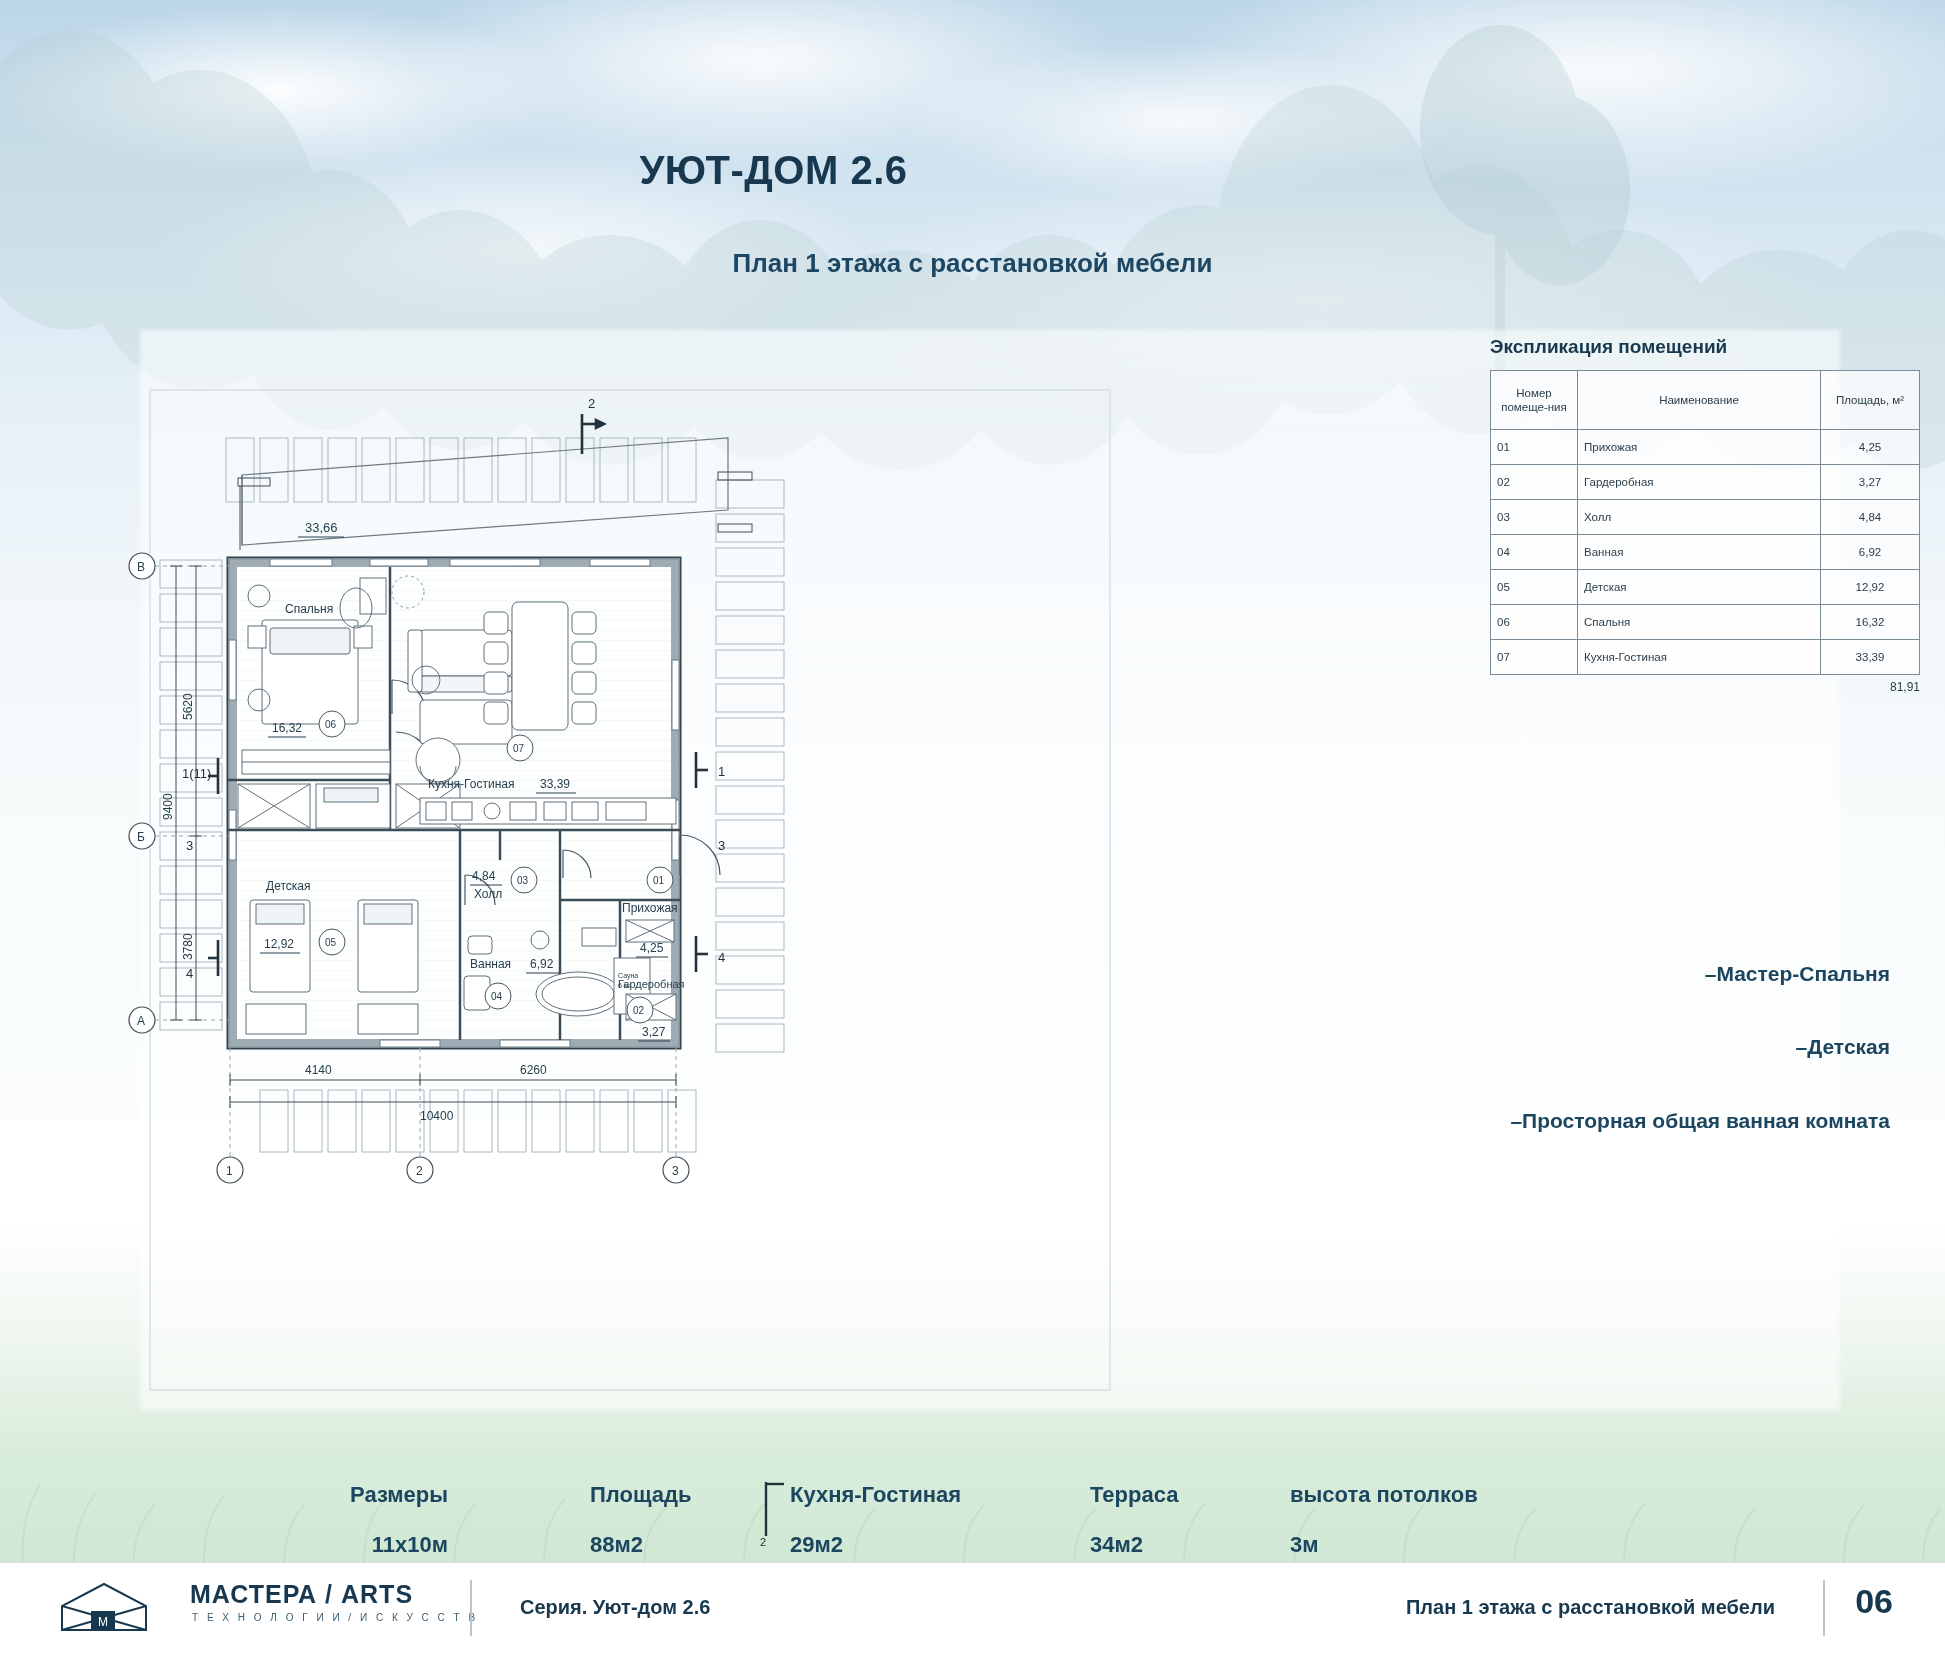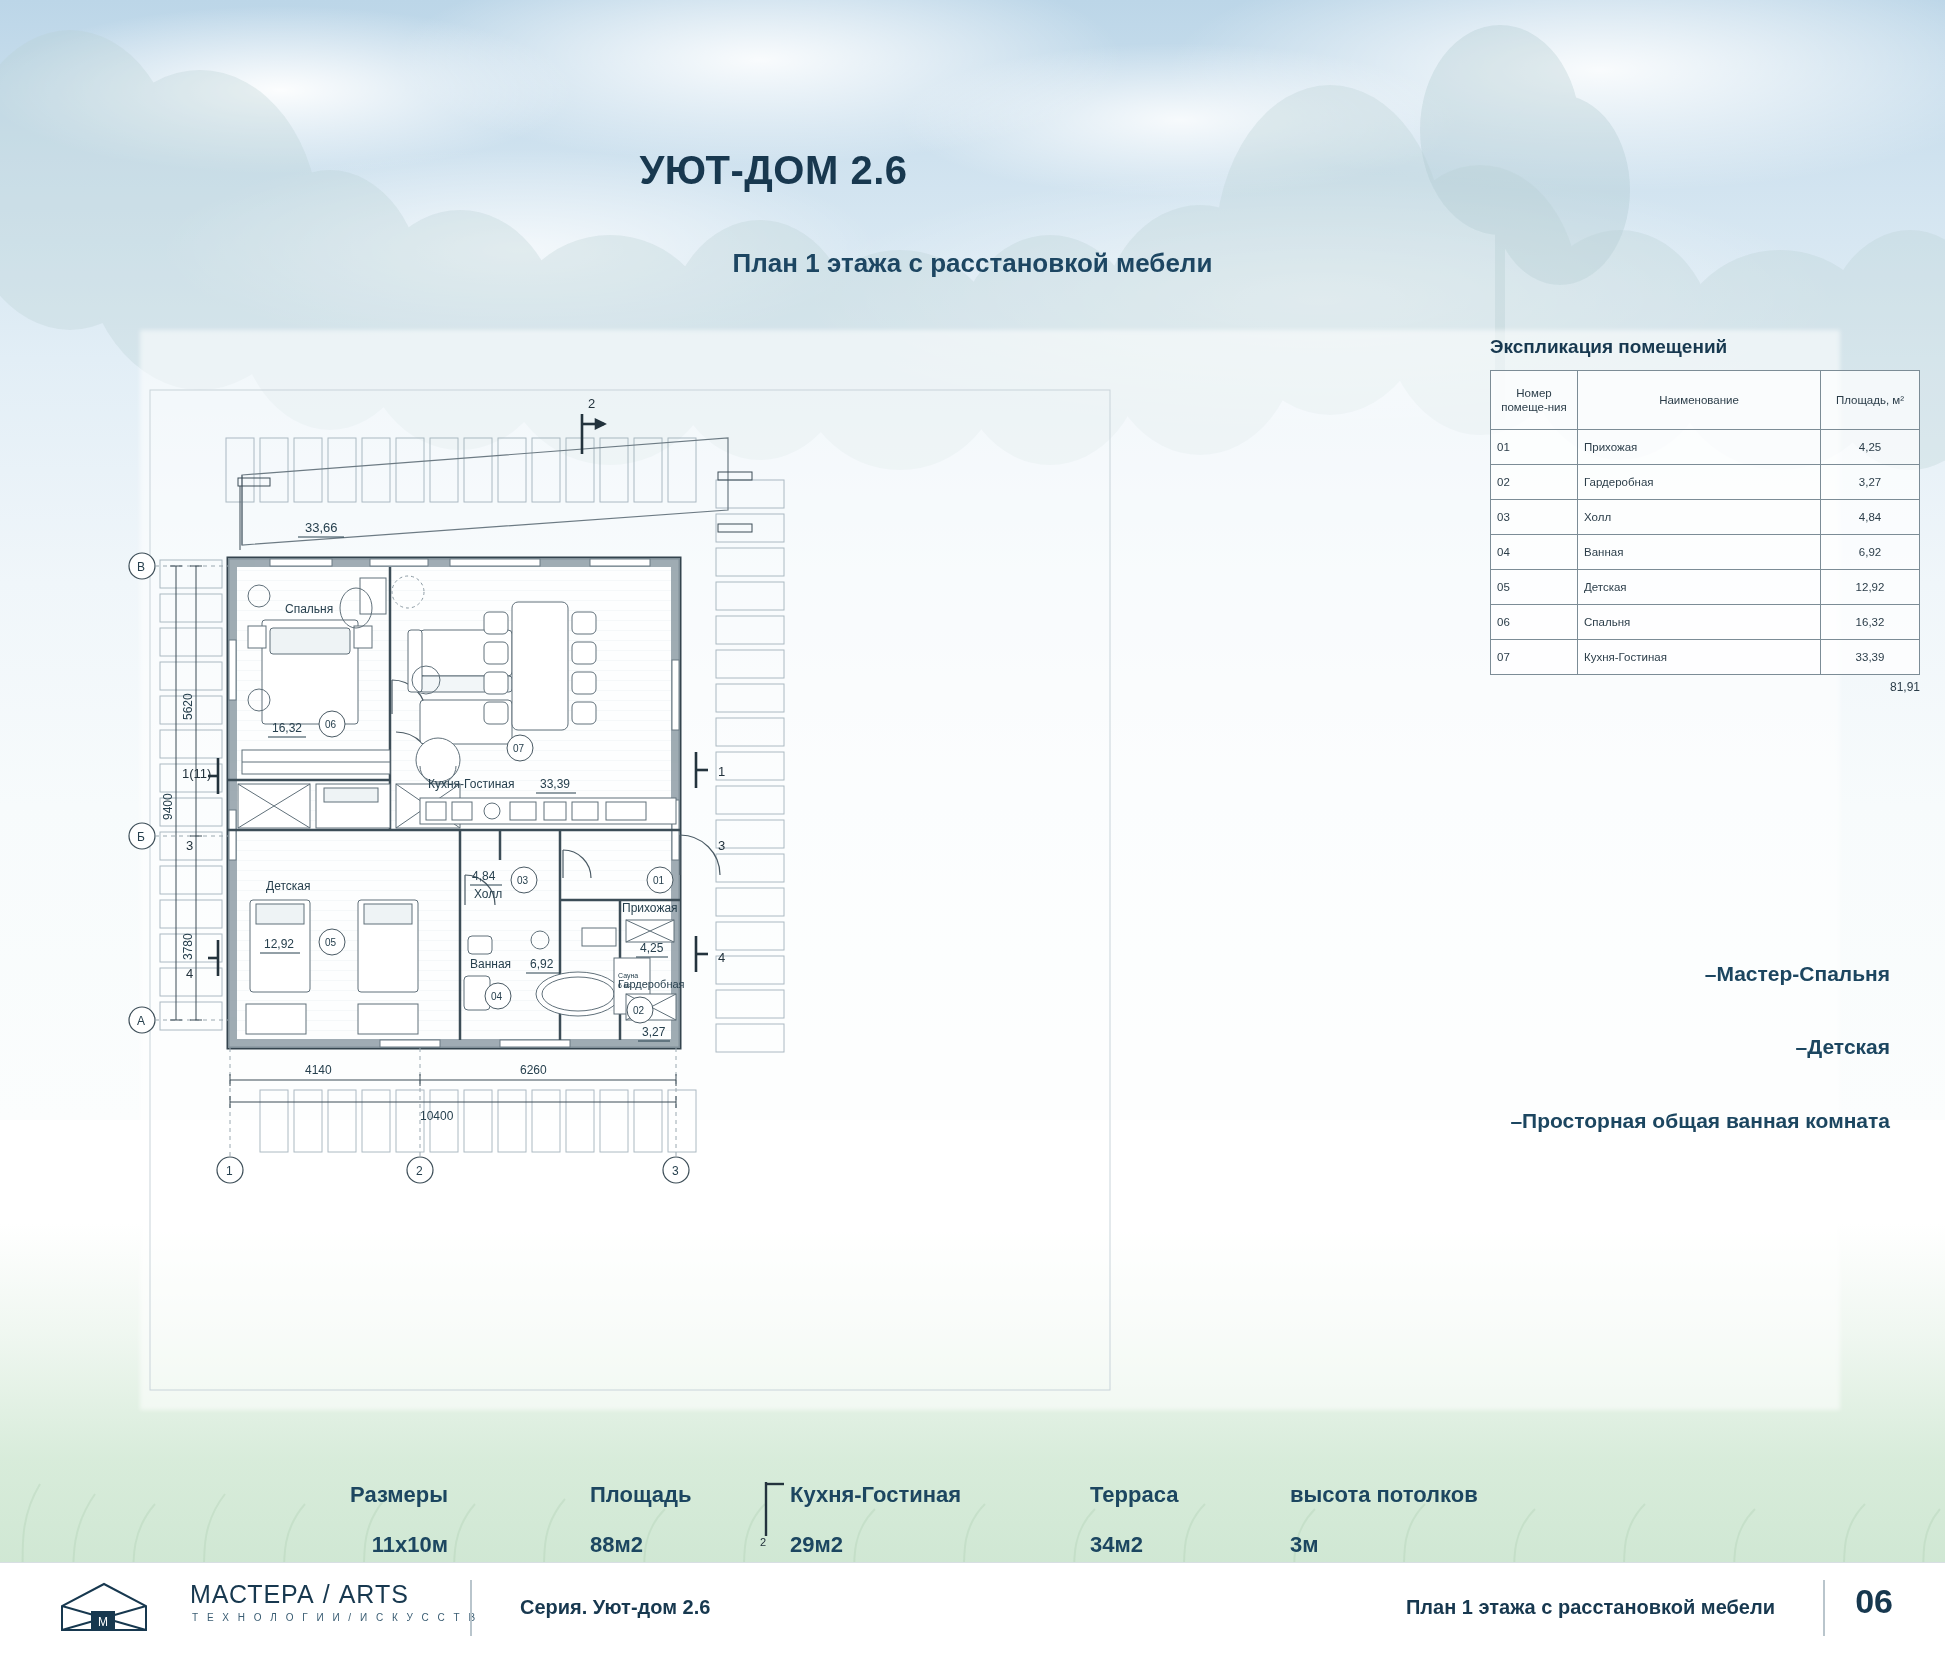--- a/index.html
+++ b/index.html
@@ -70,21 +70,21 @@
   .s2{left:260px;top:0;}
   .s3{left:460px;top:0;}
   .s4{left:760px;top:0;}
   .s5{left:960px;top:0;}
   .kg-mark{position:absolute;left:430px;top:-2px;width:26px;height:66px;}
 
   
   .footer{position:absolute;left:0;bottom:0;width:1945px;height:92px;background:#ffffff;}
   .footer-line{position:absolute;left:0;top:0;width:1945px;height:1px;background:#d8dfe3;}
   .logo{position:absolute;left:52px;top:16px;width:420px;height:62px;}
-  .logo-txt1{position:absolute;left:190px;top:18px;font-size:25px;font-weight:normal;color:#17384f;letter-spacing:1px;}
+  .logo-txt1{position:absolute;left:190px;top:18px;font-size:25px;font-weight:bold;color:#17384f;letter-spacing:1px;}
   .logo-txt2{position:absolute;left:192px;top:50px;font-size:10px;color:#3a5d73;letter-spacing:3px;}
   .vline{position:absolute;top:18px;width:2px;height:56px;background:#b9c5cc;}
   .foot-serie{position:absolute;left:520px;top:34px;font-size:20px;font-weight:bold;color:#17384f;}
   .foot-right{position:absolute;right:170px;top:34px;font-size:20px;font-weight:bold;color:#17384f;}
   .page-no{position:absolute;right:52px;top:20px;font-size:34px;font-weight:bold;color:#17384f;}
 </style>
 </head>
 <body>
 
 <div class="bg">

